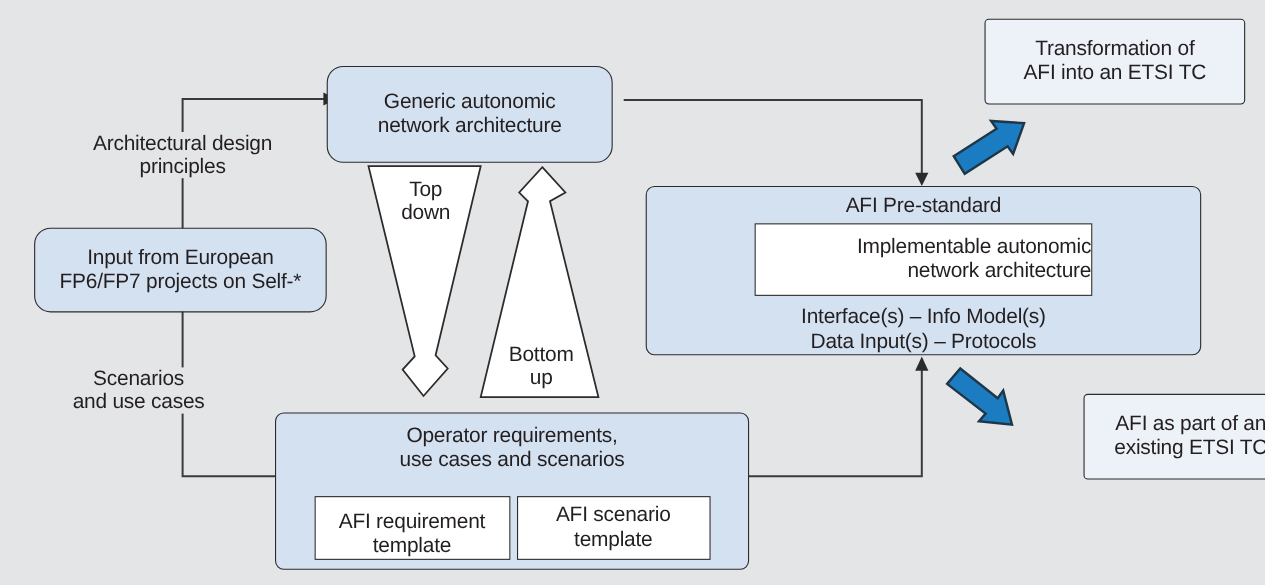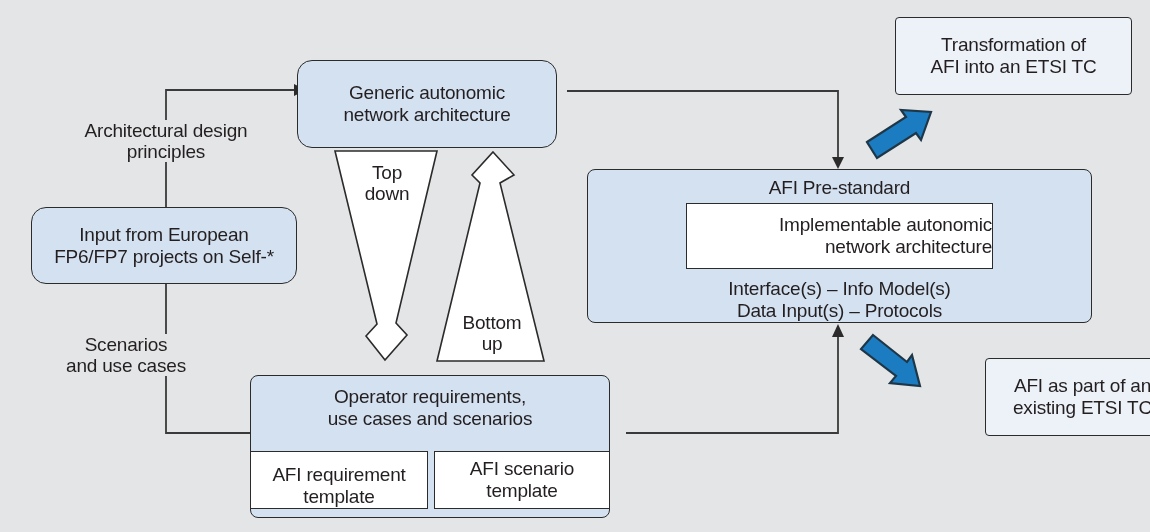--- a/index.html
+++ b/index.html
@@ -91,21 +91,21 @@
     <div class="whitebox" style="width:307px;height:66px;margin-top:4px;align-items:flex-end;">
       <div class="ln">Implementable autonomic</div>
       <div class="ln">network architecture</div>
     </div>
     <div style="margin-top:9px;">
       <div class="ln">Interface(s) – Info Model(s)</div>
       <div class="ln">Data Input(s) – Protocols</div>
     </div>
   </div>
 
-  <div class="box tall" style="left:250px;top:375px;width:360px;height:143px;padding-top:10px;">
+  <div class="box tall" style="left:250px;top:375px;width:431px;height:143px;padding-top:10px;">
     <div class="ln">Operator requirements,</div>
     <div class="ln">use cases and scenarios</div>
     <div class="tmplrow">
       <div class="whitebox" style="width:178px;height:58px;justify-content:flex-end;">
         <div class="ln">AFI requirement</div>
         <div class="ln">template</div>
       </div>
       <div class="whitebox" style="width:176px;height:58px;">
         <div class="ln">AFI scenario</div>
         <div class="ln">template</div>

